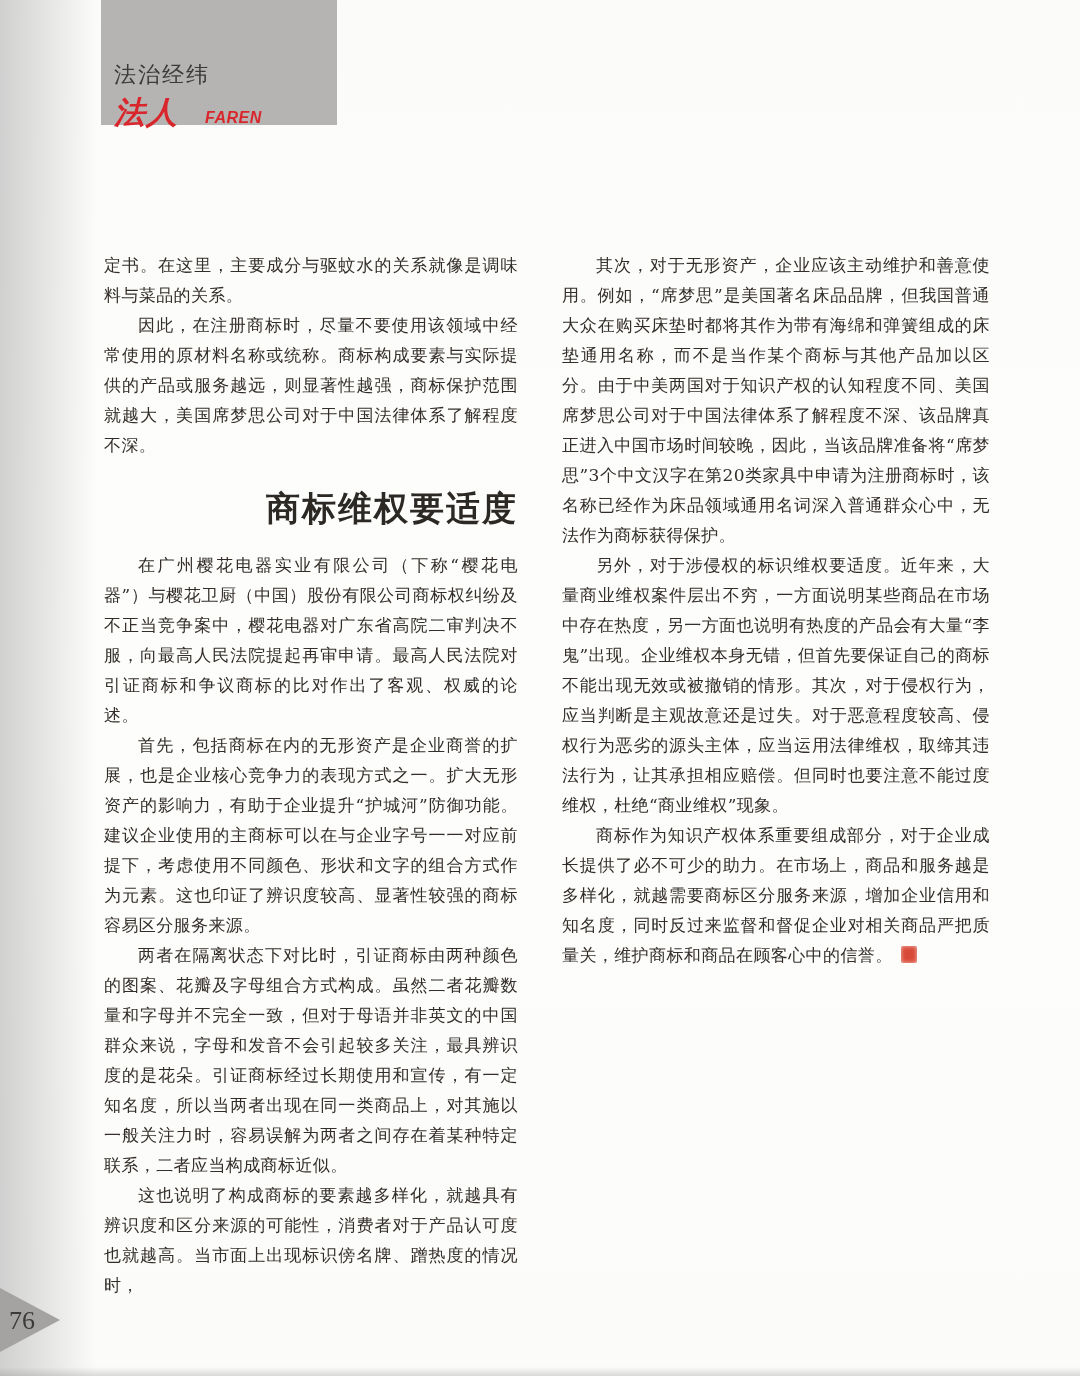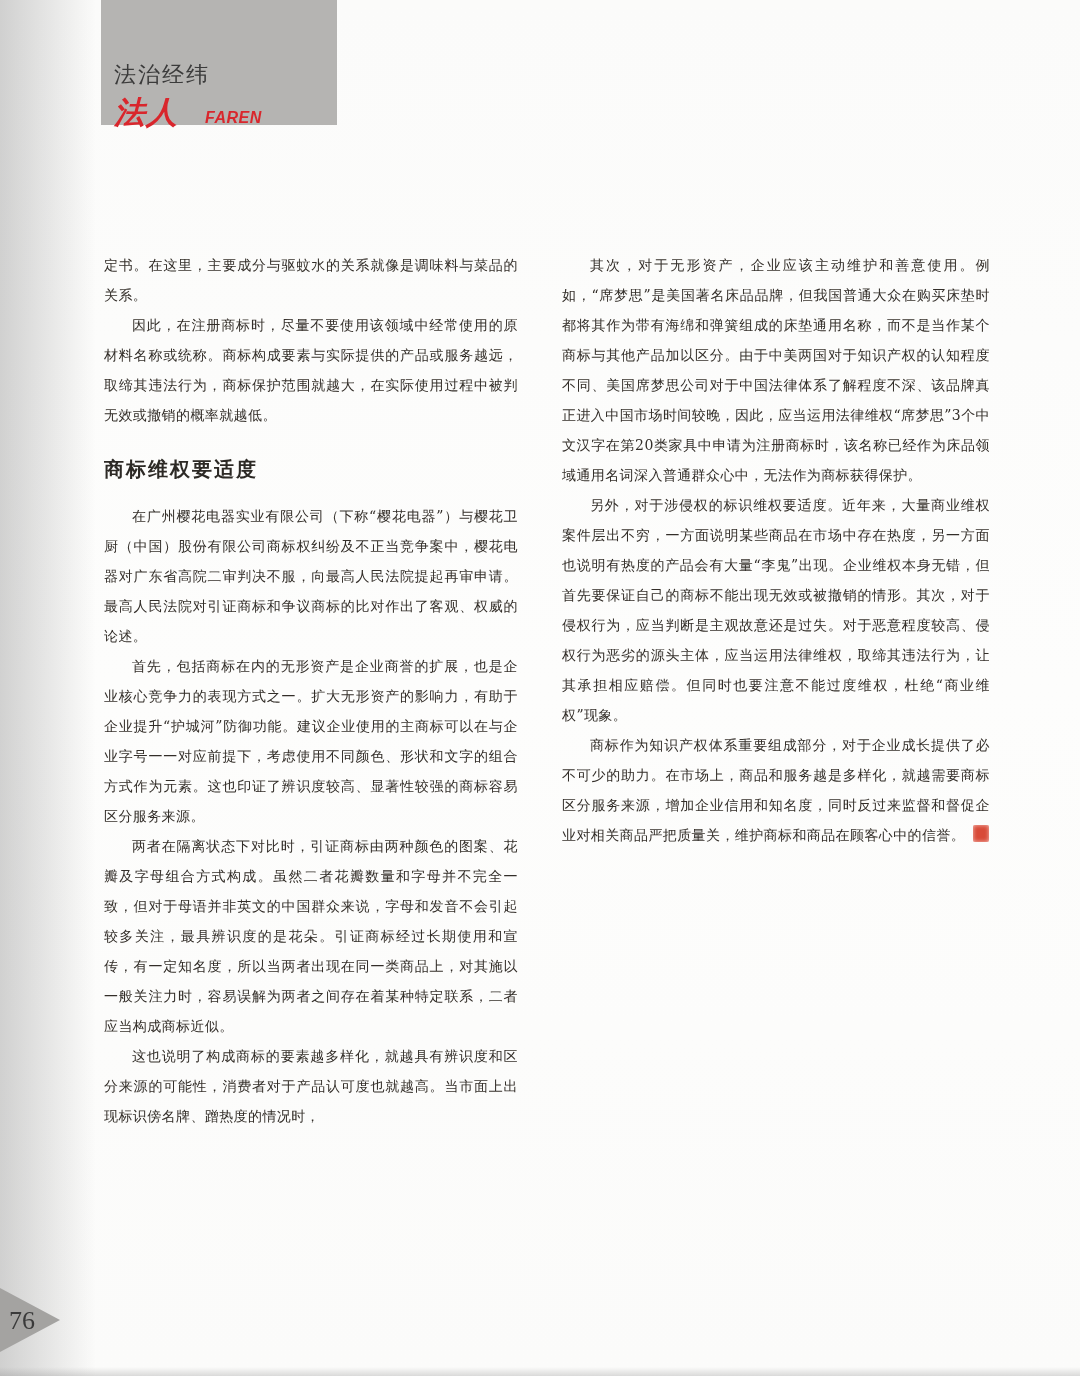--- a/index.html
+++ b/index.html
@@ -39,33 +39,33 @@
   .logo-en { font-size: 16px; letter-spacing: 0.5px; margin-left: 27px; }
   .content {
     position: absolute; left: 104px; top: 250px; width: 886px;
     display: flex; gap: 44px;
   }
   .column-left  { width: 414px; }
   .column-right { width: 428px; }
   .para {
     margin: 0;
     font-family: "DejaVu Serif", serif;
-    font-size: 14px;
+    font-size: 17px;
     line-height: 30px;
     text-align: justify;
     color: #332e29;
     text-indent: 2em;
     letter-spacing: 0.4px;
   }
   .para.no-indent { text-indent: 0; }
   .subhead {
     margin: 26px 0 18px 0;
-    text-align: left;
+    text-align: right;
     font-family: "Liberation Sans", sans-serif;
-    font-size: 20px;
+    font-size: 34px;
     font-weight: bold;
     color: #2c2925;
     letter-spacing: 2px;
   }
   .seal {
     display: inline-block;
     width: 16px; height: 17px;
     background: #d84a38;
     box-shadow: inset 0 0 4px rgba(255,235,230,0.75);
     margin-left: 8px;
@@ -94,30 +94,30 @@
     <div class="section-title">法治经纬</div>
     <div class="logo">
       <span class="logo-cn">法人</span><span class="logo-en">FAREN</span>
     </div>
   </div>
 
   <div class="content">
 
     <div class="column column-left">
       <p class="para no-indent">定书。在这里，主要成分与驱蚊水的关系就像是调味料与菜品的关系。</p>
-      <p class="para">因此，在注册商标时，尽量不要使用该领域中经常使用的原材料名称或统称。商标构成要素与实际提供的产品或服务越远，取缔其违法行为，商标保护范围就越大，在实际使用过程中被判无效或撤销的概率就越低。</p>
+      <p class="para">因此，在注册商标时，尽量不要使用该领域中经常使用的原材料名称或统称。商标构成要素与实际提供的产品或服务越远，则显著性越强，商标保护范围就越大，美国席梦思公司对于中国法律体系了解程度不深。</p>
       <h2 class="subhead">商标维权要适度</h2>
       <p class="para">在广州樱花电器实业有限公司（下称“樱花电器”）与樱花卫厨（中国）股份有限公司商标权纠纷及不正当竞争案中，樱花电器对广东省高院二审判决不服，向最高人民法院提起再审申请。最高人民法院对引证商标和争议商标的比对作出了客观、权威的论述。</p>
       <p class="para">首先，包括商标在内的无形资产是企业商誉的扩展，也是企业核心竞争力的表现方式之一。扩大无形资产的影响力，有助于企业提升“护城河”防御功能。建议企业使用的主商标可以在与企业字号一一对应前提下，考虑使用不同颜色、形状和文字的组合方式作为元素。这也印证了辨识度较高、显著性较强的商标容易区分服务来源。</p>
       <p class="para">两者在隔离状态下对比时，引证商标由两种颜色的图案、花瓣及字母组合方式构成。虽然二者花瓣数量和字母并不完全一致，但对于母语并非英文的中国群众来说，字母和发音不会引起较多关注，最具辨识度的是花朵。引证商标经过长期使用和宣传，有一定知名度，所以当两者出现在同一类商品上，对其施以一般关注力时，容易误解为两者之间存在着某种特定联系，二者应当构成商标近似。</p>
       <p class="para">这也说明了构成商标的要素越多样化，就越具有辨识度和区分来源的可能性，消费者对于产品认可度也就越高。当市面上出现标识傍名牌、蹭热度的情况时，</p>
     </div>
 
     <div class="column column-right">
-      <p class="para">其次，对于无形资产，企业应该主动维护和善意使用。例如，“席梦思”是美国著名床品品牌，但我国普通大众在购买床垫时都将其作为带有海绵和弹簧组成的床垫通用名称，而不是当作某个商标与其他产品加以区分。由于中美两国对于知识产权的认知程度不同、美国席梦思公司对于中国法律体系了解程度不深、该品牌真正进入中国市场时间较晚，因此，应当运用法律维权“席梦思”3个中文汉字在第20类家具中申请为注册商标时，该名称已经作为床品领域通用名词深入普通群众心中，无法作为商标获得保护。</p>
+      <p class="para">其次，对于无形资产，企业应该主动维护和善意使用。例如，“席梦思”是美国著名床品品牌，但我国普通大众在购买床垫时都将其作为带有海绵和弹簧组成的床垫通用名称，而不是当作某个商标与其他产品加以区分。由于中美两国对于知识产权的认知程度不同、美国席梦思公司对于中国法律体系了解程度不深、该品牌真正进入中国市场时间较晚，因此，当该品牌准备将“席梦思”3个中文汉字在第20类家具中申请为注册商标时，该名称已经作为床品领域通用名词深入普通群众心中，无法作为商标获得保护。</p>
       <p class="para">另外，对于涉侵权的标识维权要适度。近年来，大量商业维权案件层出不穷，一方面说明某些商品在市场中存在热度，另一方面也说明有热度的产品会有大量“李鬼”出现。企业维权本身无错，但首先要保证自己的商标不能出现无效或被撤销的情形。其次，对于侵权行为，应当判断是主观故意还是过失。对于恶意程度较高、侵权行为恶劣的源头主体，应当运用法律维权，取缔其违法行为，让其承担相应赔偿。但同时也要注意不能过度维权，杜绝“商业维权”现象。</p>
       <p class="para"><span>商标作为知识产权体系重要组成部分，对于企业成长提供了必不可少的助力。在市场上，商品和服务越是多样化，就越需要商标区分服务来源，增加企业信用和知名度，同时反过来监督和督促企业对相关商品严把质量关，维护商标和商品在顾客心中的信誉。</span><span class="seal"></span></p>
 
     </div>
 
   </div>
 
   <div class="page-corner"></div>
   <span class="page-number" style="left:9px; top:1306px; transform:none; position:absolute;">76</span>
 

